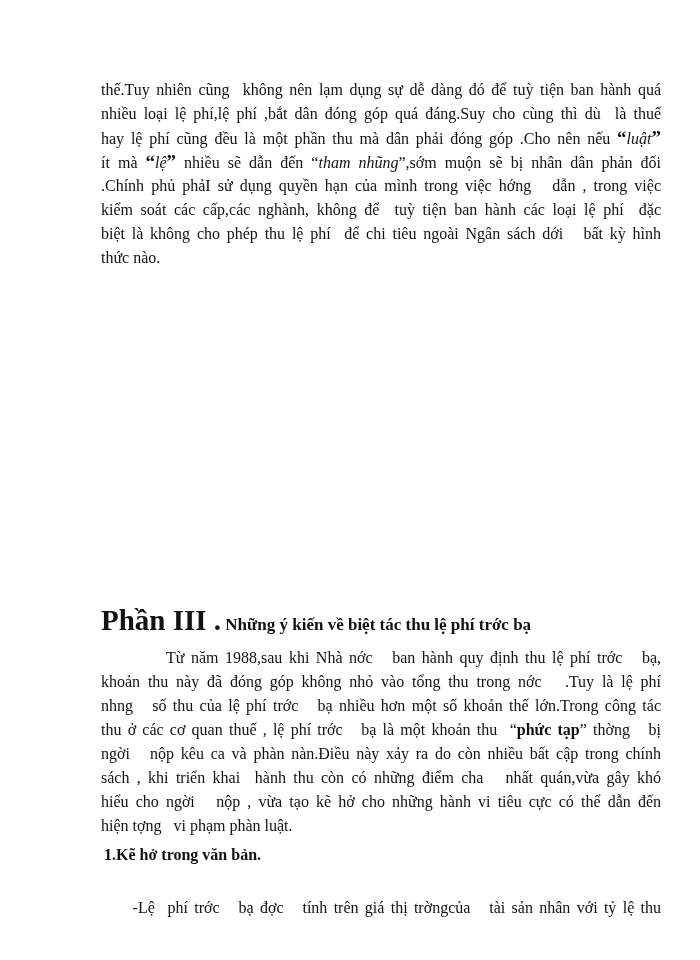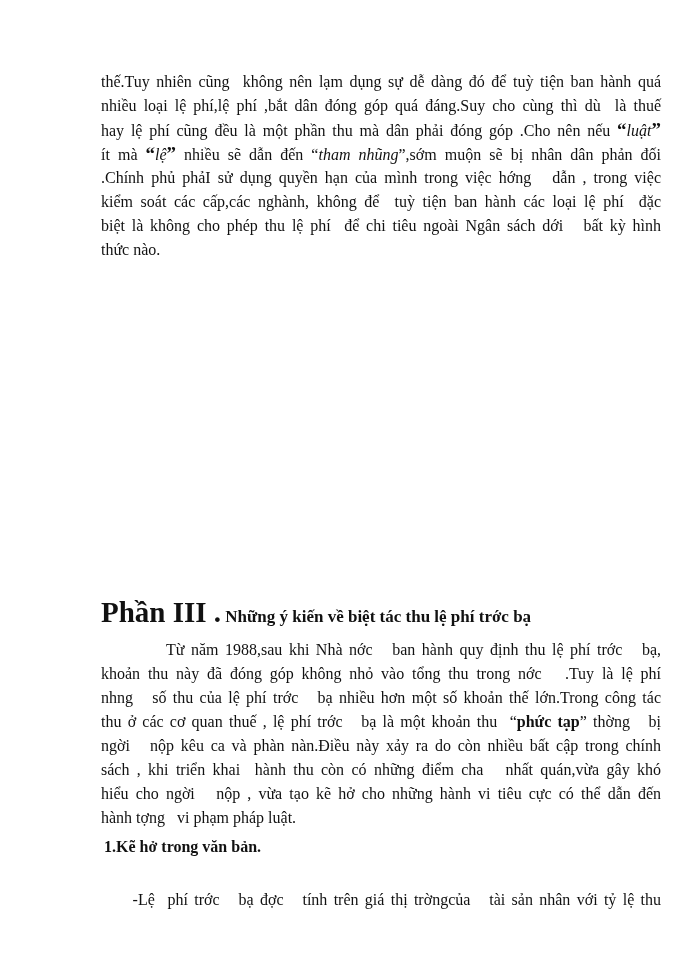--- a/index.html
+++ b/index.html
@@ -1,18 +1,18 @@
 <!DOCTYPE html>
 <html><head>
   <meta charset="utf-8">
   <style>
     html, body { margin: 0; padding: 0; background: #ffffff; }
     body { width: 700px; height: 960px; position: relative; overflow: hidden;
            font-family: "Liberation Serif", "DejaVu Serif", serif; color: #111; }
-    .page { position: absolute; left: 0; top: 8px; width: 700px; height: 940px; }
+    .page { position: absolute; left: 0; top: 16px; width: 700px; height: 940px; }
     .para { position: absolute; left: 101px; width: 560px; font-size: 16px;
             line-height: 24px; text-align: justify; text-align-last: left; }
     .line { display: block; white-space: pre; text-align: justify; text-align-last: justify; height: 24px; }
     .line.last { text-align-last: left; }
     .bi { font-weight: normal; font-style: italic; }
     .b { font-weight: bold; }
     .bq { font-weight: bold; font-size: 19px; }
     .heading { position: absolute; left: 101px; top: 588px; white-space: nowrap; font-weight: bold; }
     .heading .big { font-size: 29px; }
     .heading .small { font-size: 17px; }
@@ -40,21 +40,21 @@
   </div>
 
   <div class="para" style="top:630px;">
     <span class="line">          Từ năm 1988,sau khi Nhà nớc   ban hành quy định thu lệ phí trớc   bạ,</span>
     <span class="line">khoản thu này đã đóng góp không nhỏ vào tổng thu trong nớc   .Tuy là lệ phí</span>
     <span class="line">nhng   số thu của lệ phí trớc   bạ nhiều hơn một số khoản thế lớn.Trong công tác</span>
     <span class="line"><span>thu ở các cơ quan thuế , lệ phí trớc   bạ là một khoản thu  “</span><span class="b">phức tạp</span><span>” thờng   bị</span></span>
     <span class="line">ngời   nộp kêu ca và phàn nàn.Điều này xảy ra do còn nhiều bất cập trong chính</span>
     <span class="line">sách , khi triển khai  hành thu còn có những điểm cha   nhất quán,vừa gây khó</span>
     <span class="line">hiểu cho ngời   nộp , vừa tạo kẽ hở cho những hành vi tiêu cực có thể dẫn đến</span>
-    <span class="line last">hành tợng   vi phạm pháp luật.</span>
+    <span class="line last">hiện tợng   vi phạm phàn luật.</span>
   </div>
 
   <div class="subhead">1.Kẽ hở trong văn bản.</div>
 
   <div class="para" style="top:854px;margin-top:26px;">
     <span class="line">     -Lệ  phí trớc   bạ đợc   tính trên giá thị trờngcủa   tài sản nhân với tỷ lệ thu</span>
   </div>
 
   <div class="footer-rule"></div>
 </div>

